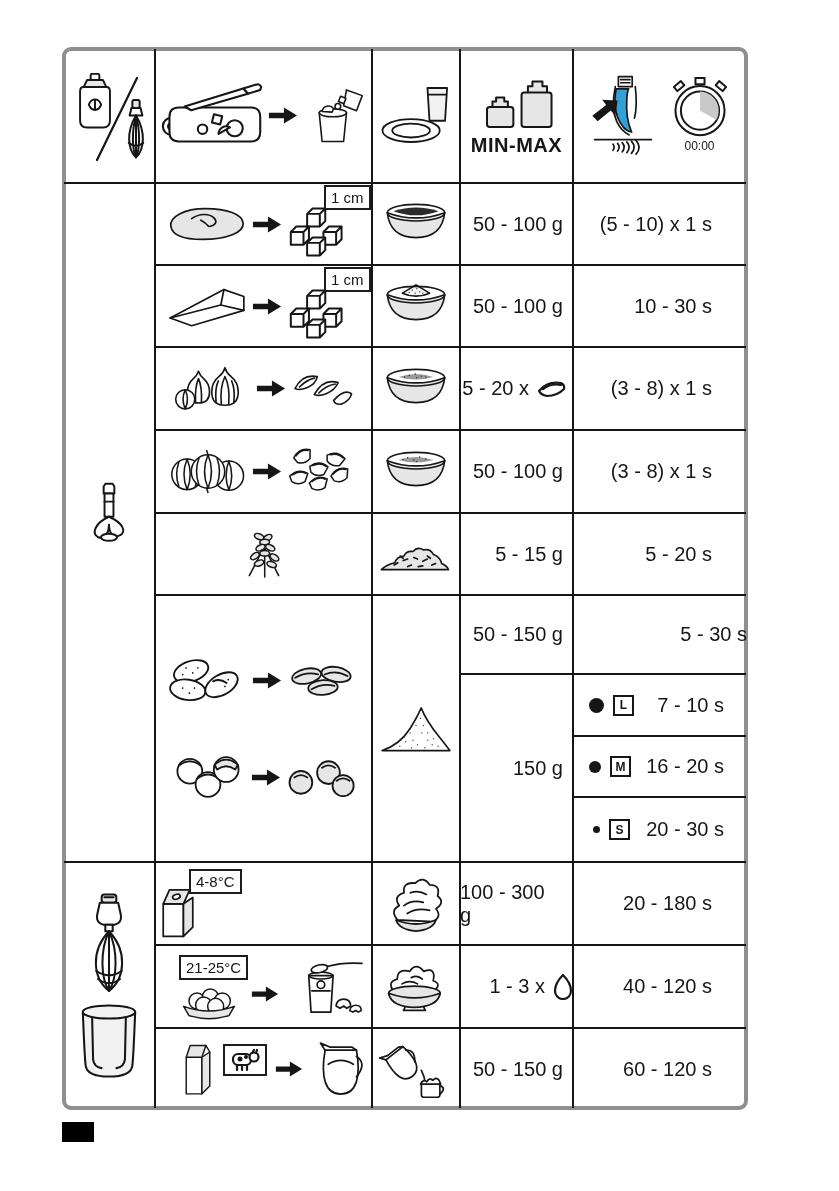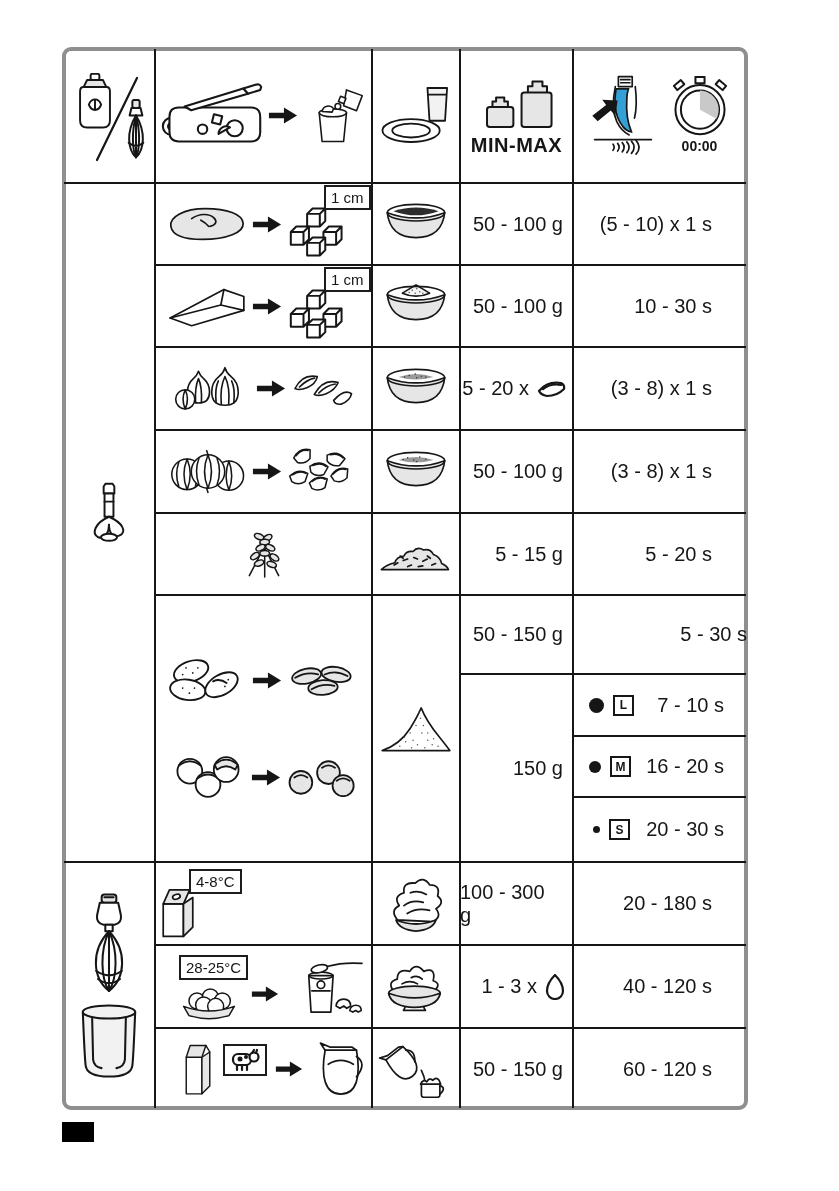--- a/index.html
+++ b/index.html
@@ -15,21 +15,21 @@
   .dot{border-radius:50%;background:#161616;flex:0 0 auto;}
   .dot-l{width:15px;height:15px;}
   .dot-m{width:12px;height:12px;}
   .dot-s{width:7px;height:7px;margin-left:4px;}
   .sbox{border:2px solid #161616;width:17px;height:17px;display:flex;align-items:center;
         justify-content:center;font-weight:bold;font-size:12px;margin-left:9px;background:#fff;}
   .t-right{margin-left:auto;}
   .tag{border:2px solid #1c1c1c;background:#fff;padding:0 5px;font-size:15px;line-height:21px;
        white-space:nowrap;display:inline-block;}
   .minmax{font-weight:bold;font-size:20px;letter-spacing:.5px;}
-  .timer{font-weight:bold;font-size:14px;margin-top:2px;}
+  .timer{font-weight:normal;font-size:12px;margin-top:2px;}
   .marker{position:absolute;left:62px;top:1122px;width:32px;height:20px;background:#000;}
   svg{display:block;}
   .s{stroke:#161616;stroke-width:2.2;fill:#ffffff;stroke-linejoin:round;stroke-linecap:round;}
   .n{fill:none;}
   .g{fill:#e6e6e6;}
   .lg{fill:#f2f2f2;}
   .d{fill:#161616;stroke:none;}
   .wrap{position:relative;display:inline-block;}
 </style>
 </head>
@@ -502,21 +502,21 @@
   </div>
   <div class="cell qty" style="left:460px;top:862px;width:108px;height:83px;">
       <span>100 - 300 g</span>
     </div>
   <div class="cell time" style="left:573px;top:862px;width:175px;height:83px;">
       <span>20 - 180 s</span>
     </div>
 
   <div class="cell" style="left:155px;top:945px;width:217px;height:83px;gap:10px;justify-content:flex-start;padding-left:22px;">
     <span class="wrap" style="padding-top:28px;">
-      <span class="tag" style="position:absolute;top:2px;left:2px;">28-25°C</span>
+      <span class="tag" style="position:absolute;top:2px;left:2px;">21-25°C</span>
       <svg width="64" height="40" viewBox="0 0 96 56">
         <circle class="s" cx="30" cy="28" r="12"></circle>
           <circle class="s" cx="50" cy="22" r="12"></circle>
           <circle class="s" cx="68" cy="28" r="12"></circle>
           <circle class="s" cx="40" cy="34" r="12"></circle>
           <circle class="s" cx="58" cy="36" r="12"></circle>
         <path class="s g" d="M10 36 q38 14 76 0 l-8 14 q-30 9 -60 0 z"></path>
       </svg>
     </span>
     <svg width="28" height="20" viewBox="0 0 32 22" style="margin-top:14px;">
@@ -535,21 +535,21 @@
   </div>
   <div class="cell" style="left:372px;top:945px;width:88px;height:83px;">
     <svg width="66" height="50" viewBox="0 0 84 64">
       <path class="s" d="M14 38 Q4 26 18 22 Q18 8 34 12 Q42 0 52 12 Q68 6 64 24 Q76 28 64 38 z"></path>
       <path class="s n" d="M24 28 q10 -6 20 0 M36 20 q8 -4 14 2"></path>
       <ellipse class="s g" cx="40" cy="40" rx="33" ry="9"></ellipse>
       <path class="s g" d="M7 40 C9 52 22 58 40 58 C58 58 71 52 73 40 Q40 52 7 40 z"></path>
       <path class="s n" d="M28 58 l-2 4 h28 l-2 -4"></path>
     </svg>
   </div>
-  <div class="cell qty" style="left:460px;top:945px;width:113px;height:83px;padding-right:8px;">
+  <div class="cell qty" style="left:460px;top:945px;width:113px;height:83px;padding-right:0;">
     <span>1 - 3 x</span>
     <svg width="20" height="26" viewBox="0 0 20 26">
         <path class="s n" d="M10 1 C4 7 2 13 2 17 a8 8 0 0 0 16 0 C18 13 16 7 10 1 z"></path>
       </svg>
   </div>
   <div class="cell time" style="left:573px;top:945px;width:175px;height:83px;">
       <span>40 - 120 s</span>
     </div>
 
   <div class="cell" style="left:155px;top:1028px;width:217px;height:82px;gap:8px;justify-content:flex-start;padding-left:26px;">

